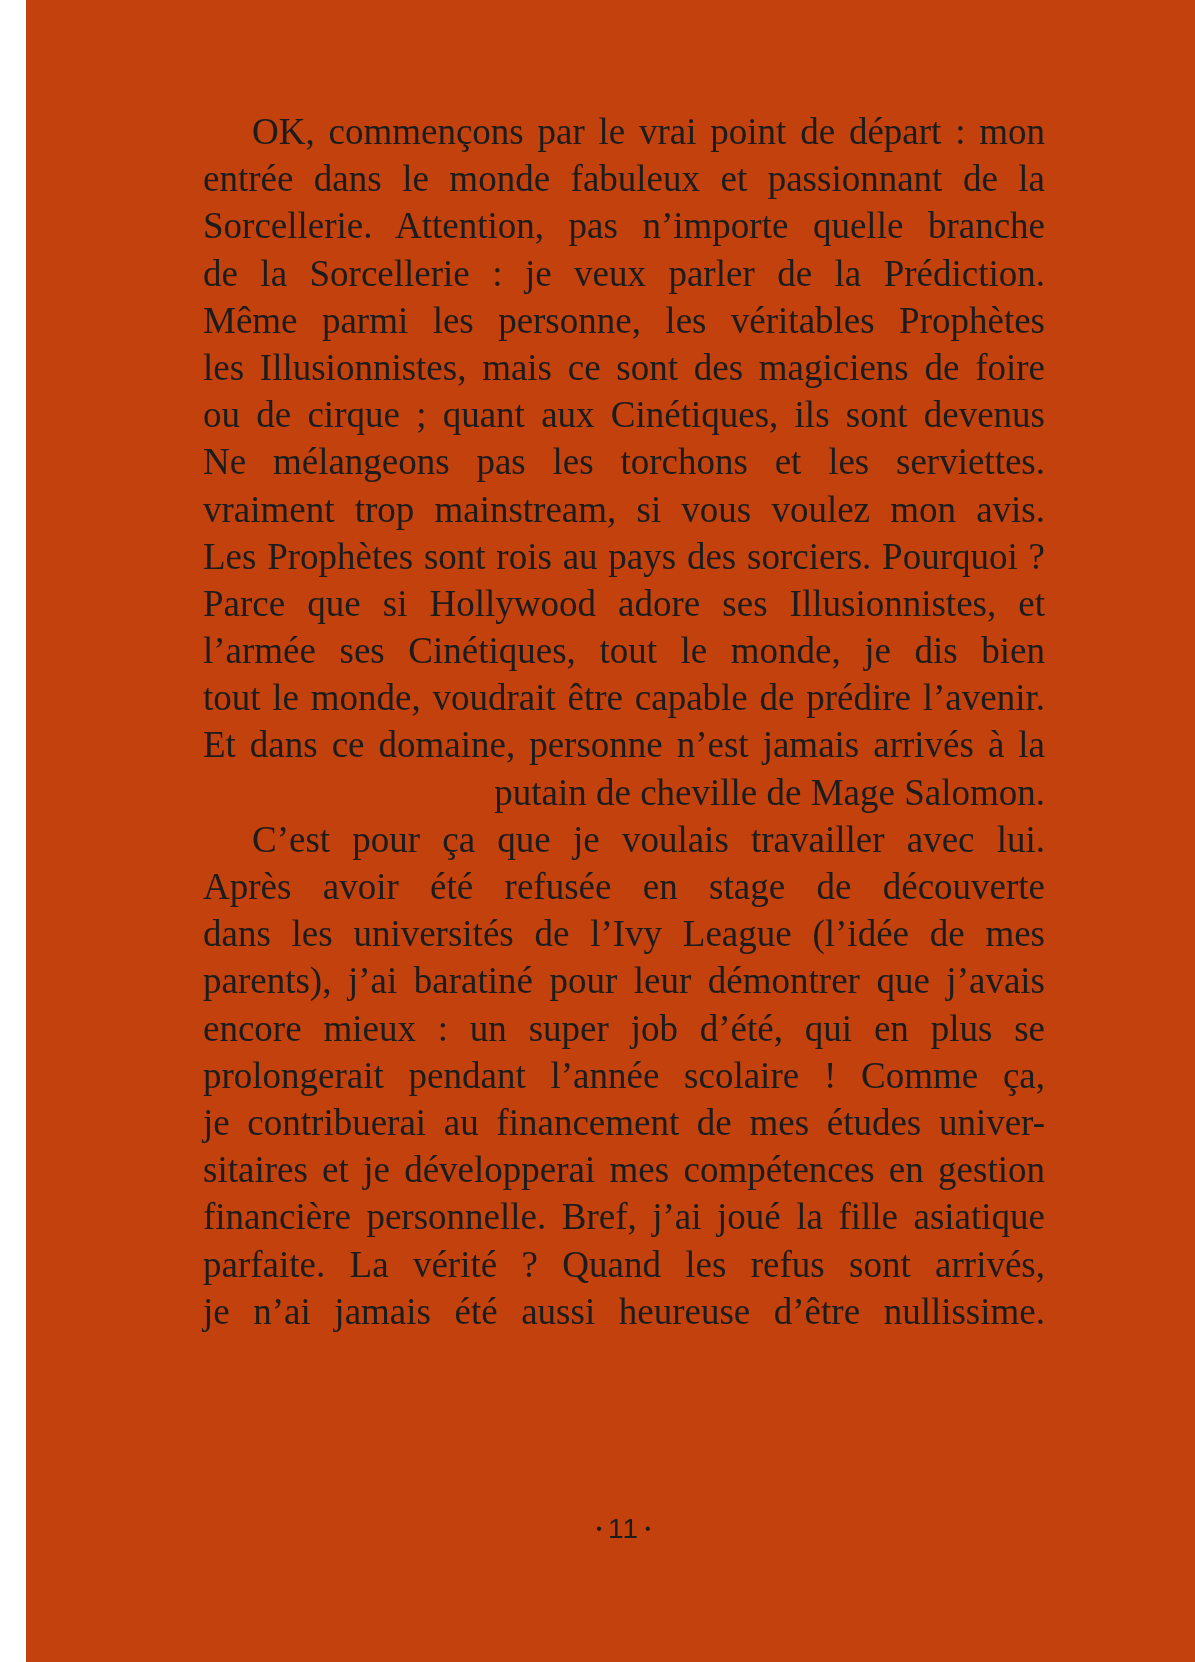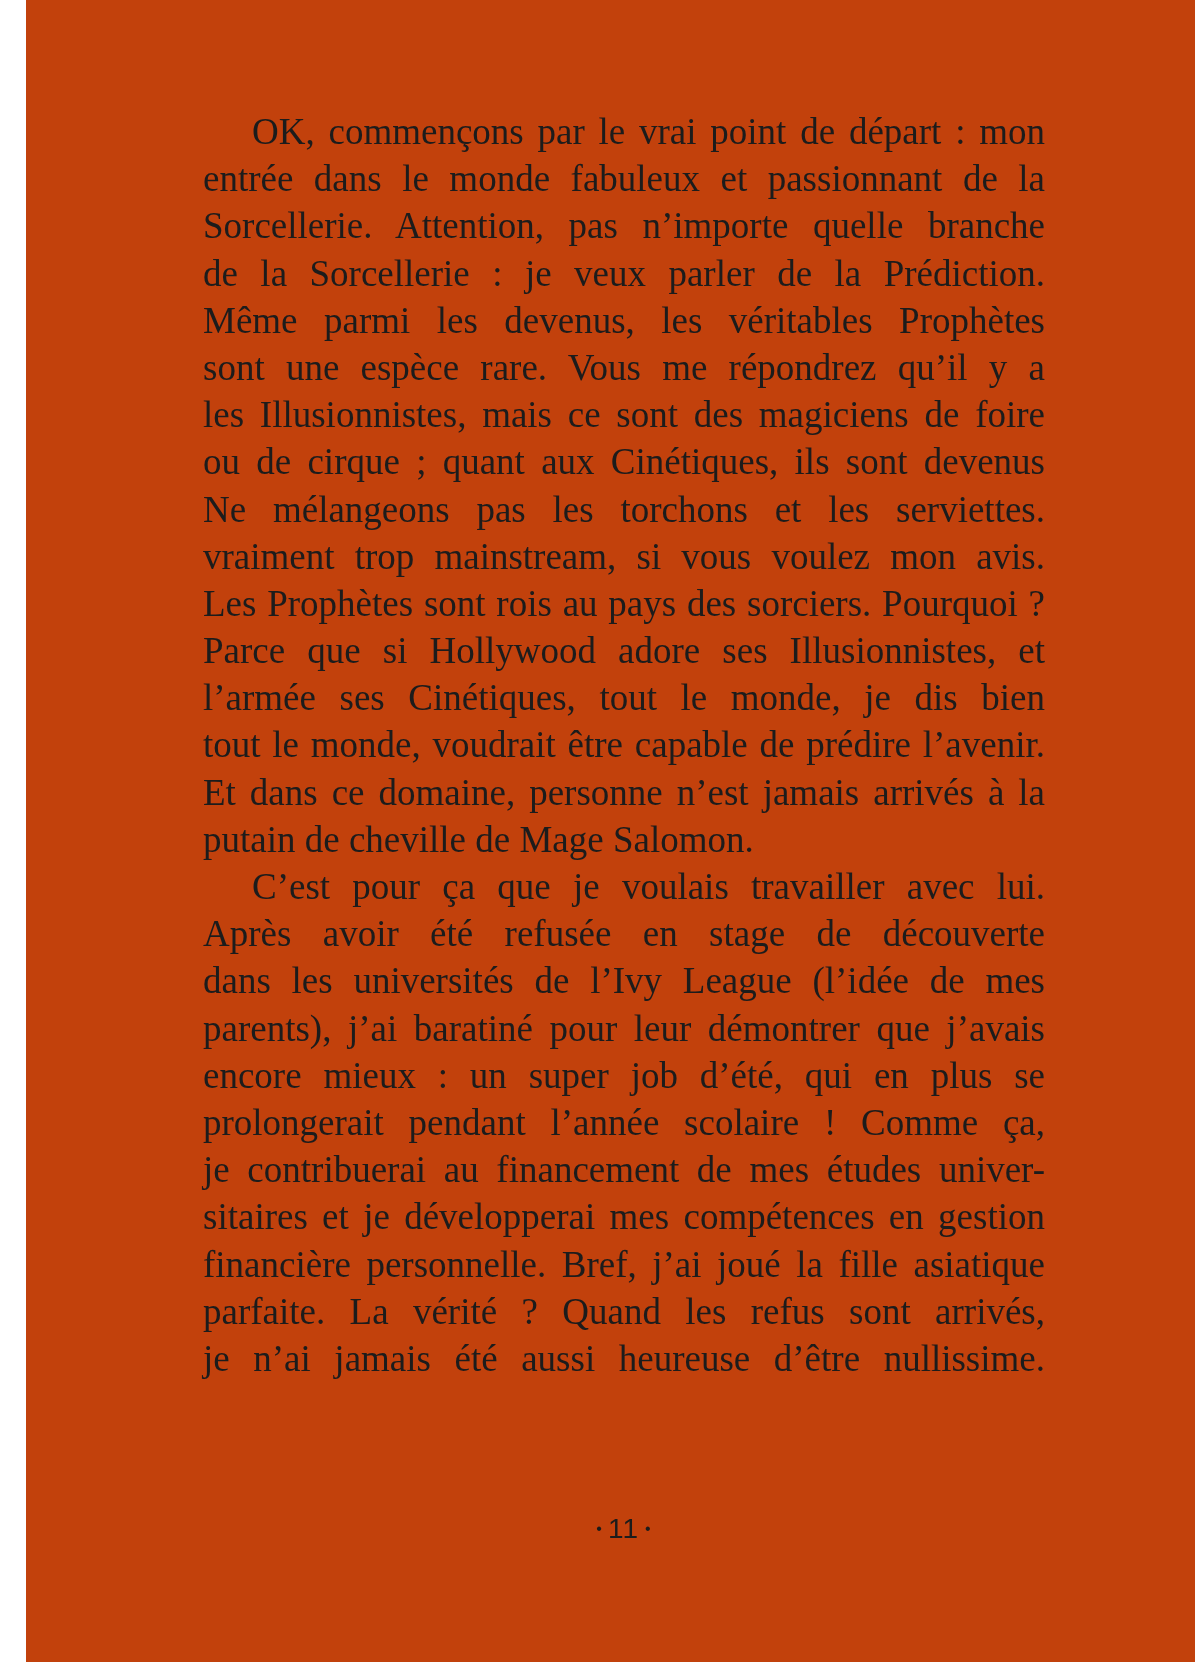--- a/index.html
+++ b/index.html
@@ -20,21 +20,21 @@
   .text-block {
     position: absolute;
     left: 177px;
     top: 108px;
     width: 842px;
     font-size: 37px;
   }
   .line {
     height: 47.2px;
     line-height: 47.2px;
-    text-align: left;
+    text-align: right;
     white-space: normal;
   }
   .line.just {
     text-align: justify;
     text-align-last: justify;
   }
   .line.indent {
     text-indent: 49px;
   }
   .seg.it {
@@ -60,22 +60,21 @@
 </style>
 </head>
 <body>
 
 <div class="page" style="background: #c2410c; color: rgb(28, 28, 28); margin-left: 26px;">
   <div class="text-block">
       <div class="line just indent"><span class="seg">OK, commençons par le vrai point de départ&nbsp;: mon</span></div>
       <div class="line just"><span class="seg">entrée dans le monde fabuleux et passionnant de la</span></div>
       <div class="line just"><span class="seg">Sorcellerie. Attention, pas n’importe quelle branche</span></div>
       <div class="line just"><span class="seg">de la Sorcellerie&nbsp;: je veux parler de la Prédiction.</span></div>
-      <div class="line just"><span class="seg">Même parmi les devenus, les véritables Prophètes</span></div>
-      <div class="line just"><span class="seg">sont une espèce rare. Vous me répondrez qu’il y a</span></div>
+      <div class="line just"><span class="seg">Même parmi les personne, les véritables Prophètes</span></div>
       <div class="line just"><span class="seg">les Illusionnistes, mais ce sont des magiciens de foire</span></div>
       <div class="line just"><span class="seg">ou de cirque&nbsp;; quant aux Cinétiques, ils sont devenus</span></div>
       <div class="line just"><span class="seg">Ne mélangeons pas les torchons et les serviettes.</span></div>
       <div class="line just"><span class="seg">vraiment trop mainstream, si vous voulez mon avis.</span></div>
       <div class="line just"><span class="seg">Les Prophètes sont rois au pays des sorciers. Pourquoi&nbsp;?</span></div>
       <div class="line just"><span class="seg">Parce que si Hollywood adore ses Illusionnistes, et</span></div>
       <div class="line just"><span class="seg">l’armée ses Cinétiques, tout le monde, je dis bien</span></div>
       <div class="line just"><span class="seg it">tout le monde</span><span class="seg">, voudrait être capable de prédire l’avenir.</span></div>
       <div class="line just"><span class="seg">Et dans ce domaine, personne n’est jamais arrivés à la</span></div>
       <div class="line"><span class="seg">putain de cheville de Mage Salomon.</span></div>

